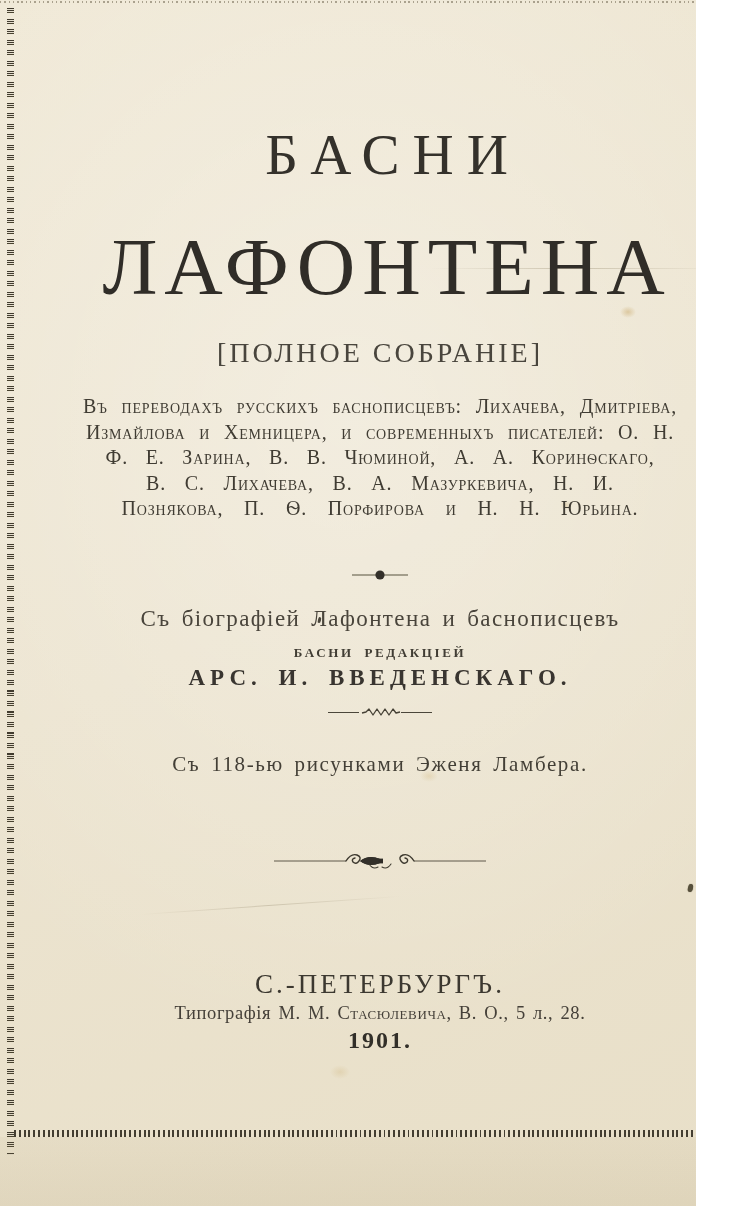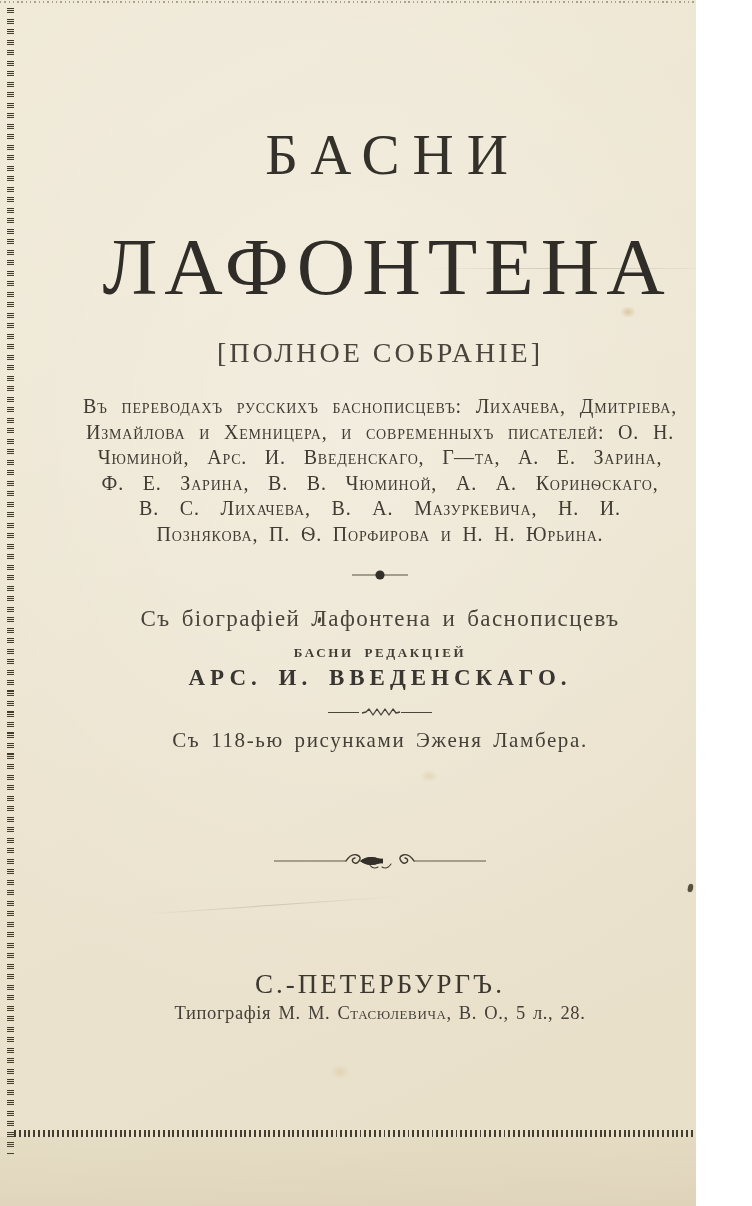--- a/index.html
+++ b/index.html
@@ -83,21 +83,21 @@
   .translators .tl:nth-child(5) { word-spacing: 15px; }
   .translators .tl:nth-child(6) { word-spacing: 5px; }
 
   .divider-dot { top: 570px; }
   .biography   { top: 606px; font-size: 23px; letter-spacing: 1.4px; word-spacing: 4px; color: #49443b; }
   .editor-label{ top: 645px; font-size: 13px; font-weight: bold; letter-spacing: 2.6px;
                  word-spacing: 5px; color: #413d34; }
   .editor-name { top: 665px; font-size: 23px; font-weight: bold; letter-spacing: 5px;
                  word-spacing: 6px; color: #393530; }
   .divider-squiggle { top: 705px; }
-  .illustrations { top: 728px; font-size: 21px; letter-spacing: 1.6px; word-spacing: 4px; color: #433f36; }
+  .illustrations { top: 752px; font-size: 21px; letter-spacing: 1.6px; word-spacing: 4px; color: #433f36; }
   .ornament    { top: 847px; }
 
   .imprint-city    { top: 969px;  font-size: 27px; letter-spacing: 3px; color: #3c3830; }
   .imprint-printer { top: 1003px; font-size: 18.5px; letter-spacing: 0.6px; word-spacing: 2px; color: #454039; }
   .imprint-year    { top: 1027px; font-size: 24px; font-weight: bold; letter-spacing: 2px; color: #322f29; }
 
   .sc { font-variant: small-caps; }
   svg { display: inline-block; vertical-align: top; }
 </style>
 </head>
@@ -120,21 +120,20 @@
   <div class="crease2"></div>
   <div class="ink-mark"></div>
 
   <div class="blk title-main">БАСНИ</div>
   <div class="blk title-author">ЛАФОНТЕНА</div>
   <div class="blk subtitle">[ПОЛНОЕ СОБРАНІЕ]</div>
 
   <div class="blk translators">
     <div class="tl">Въ переводахъ русскихъ баснописцевъ: Лихачева, Дмитріева,</div>
     <div class="tl">Измайлова и Хемницера, и современныхъ писателей: О. Н.</div>
-    <div class="tl">Чюминой, Арс. И. Введенскаго, Г—та, А. Е. Зарина,</div>
     <div class="tl">Ф. Е. Зарина, В. В. Чюминой, А. А. Коринѳскаго,</div>
     <div class="tl">В. С. Лихачева, В. А. Мазуркевича, Н. И.</div>
     <div class="tl">Познякова, П. Ѳ. Порфирова и Н. Н. Юрьина.</div>
   </div>
 
   <div class="blk divider-dot">
     <svg width="56" height="10" viewBox="0 0 56 10">
       <line x1="0" y1="5" x2="56" y2="5" stroke="#57523f" stroke-width="1.2"></line>
       <circle cx="28" cy="5" r="4.6" fill="#33302a"></circle>
     </svg>
@@ -169,14 +168,15 @@
 
       <path d="M140,14 q-5,-8 -11,-6 q-5,2 -2,6 q3,4 6,1 q2,-3 -2,-4" fill="none" stroke="#3c382e" stroke-width="1.4" stroke-linecap="round"></path>
 
       <path d="M95,17 q4,6 9,3" fill="none" stroke="#3c382e" stroke-width="1.1" stroke-linecap="round"></path>
       <path d="M117,17 q-4,6 -9,3" fill="none" stroke="#3c382e" stroke-width="1.1" stroke-linecap="round"></path>
     </svg>
   </div>
 
   <div class="blk imprint-city">С.-ПЕТЕРБУРГЪ.</div>
   <div class="blk imprint-printer"><span>Типографія М. М. </span><span class="sc">Стасюлевича</span><span>, В. О., 5 л., 28.</span></div>
+  <div class="blk imprint-year">1901.</div>
 
 </div>
 
 </body></html>

